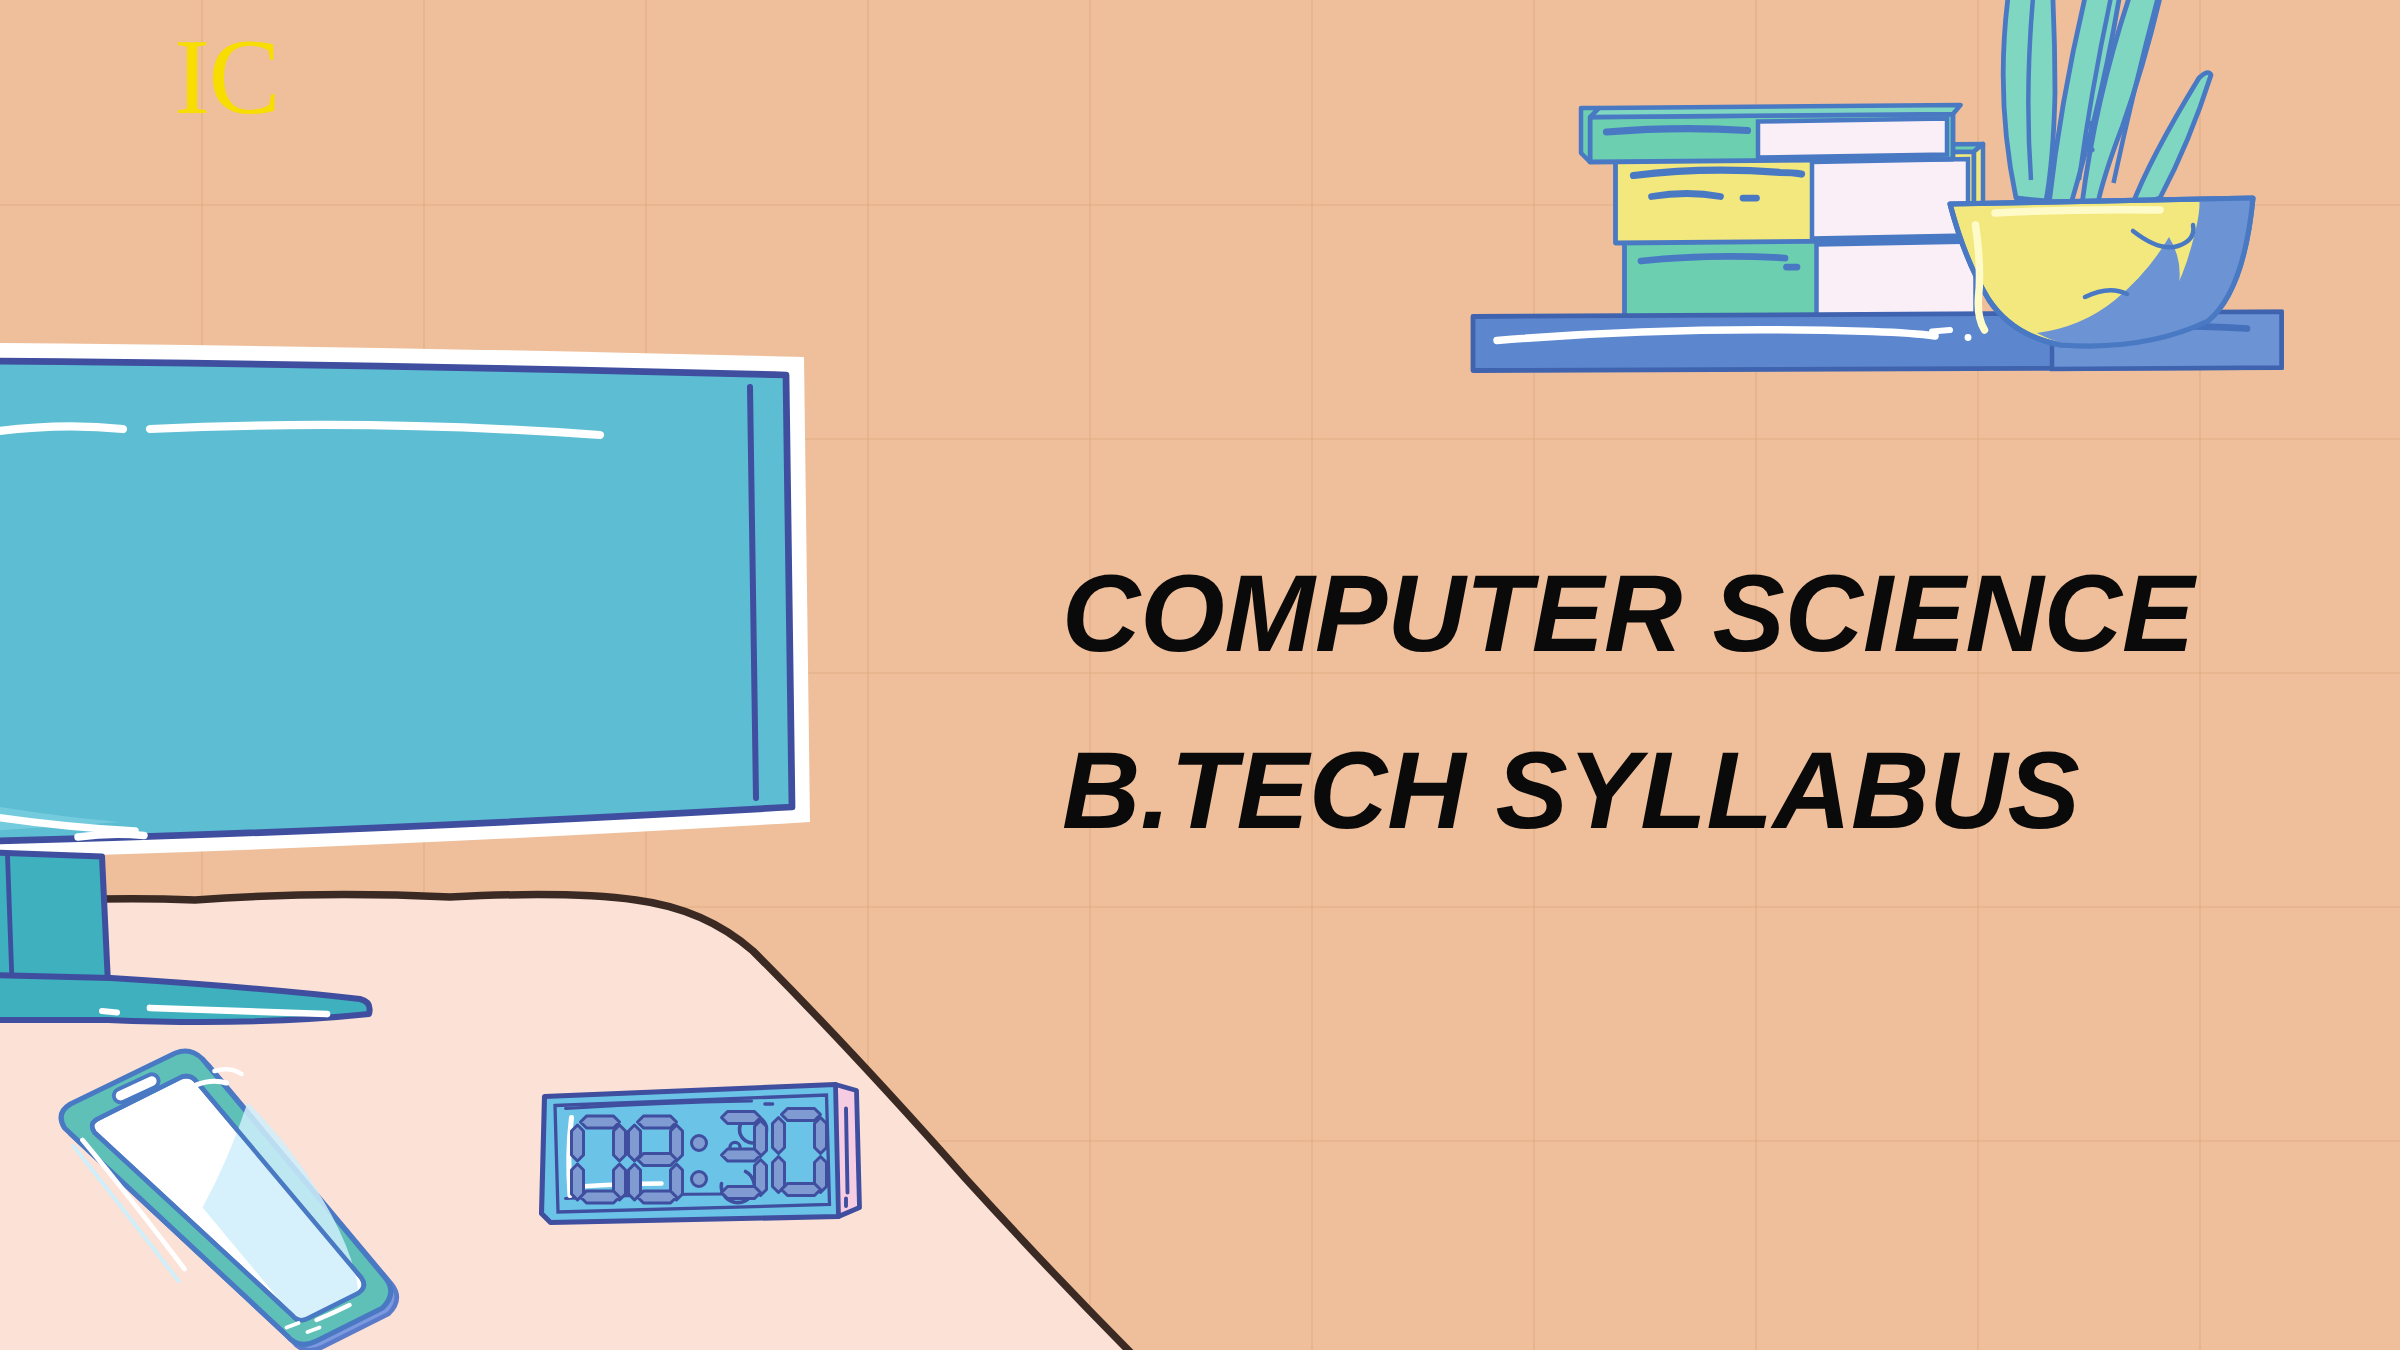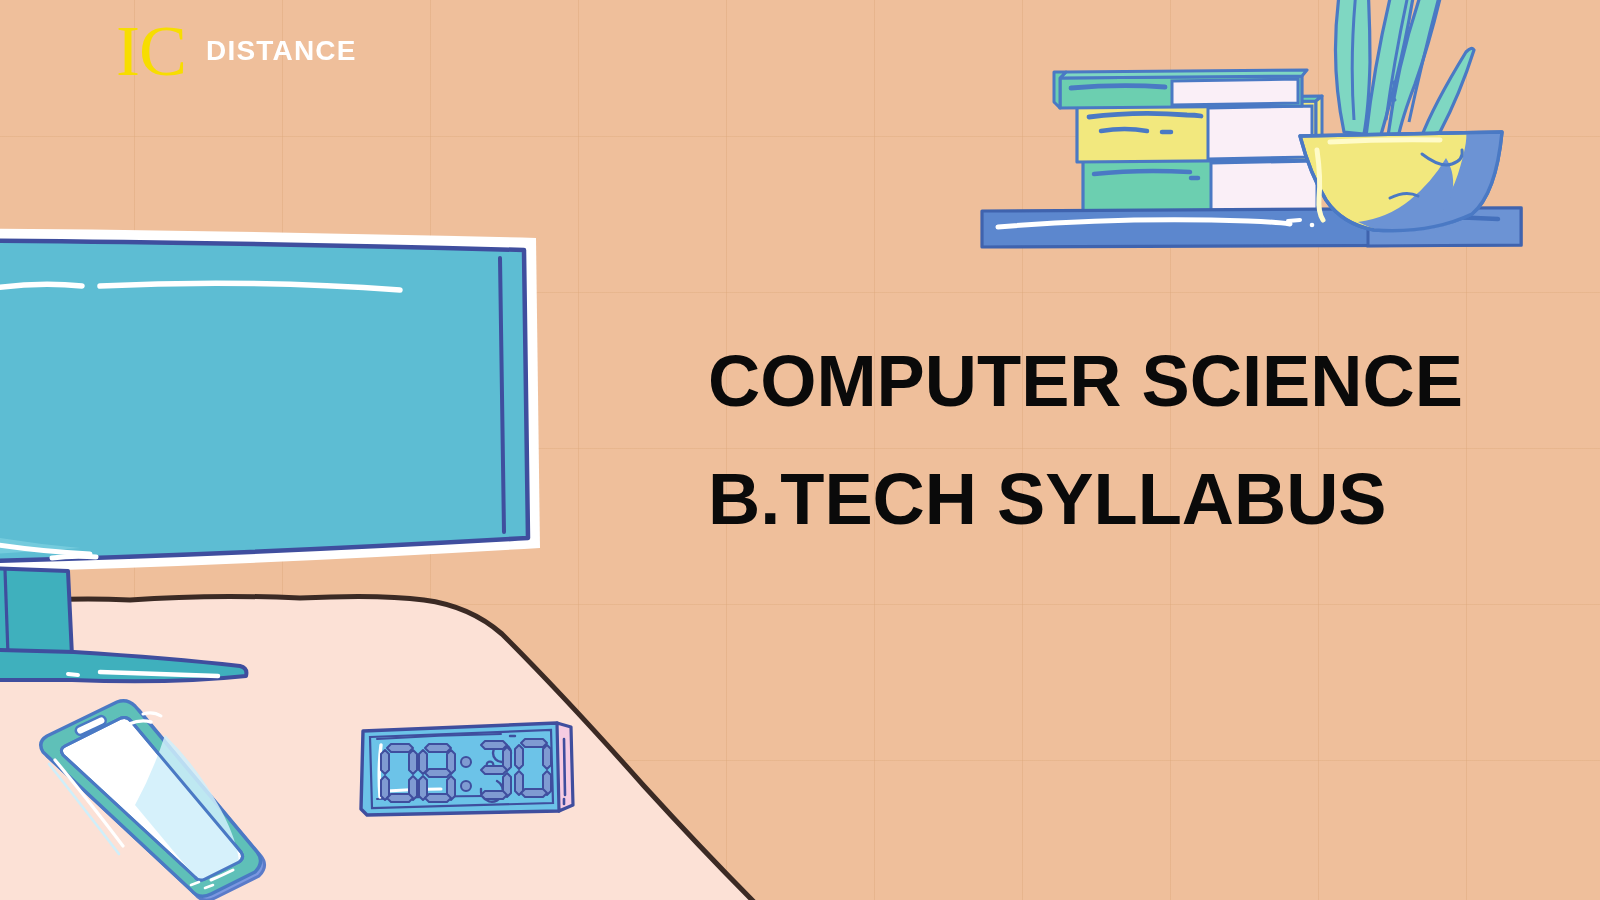--- a/index.html
+++ b/index.html
@@ -64,22 +64,23 @@
     font-family:"Liberation Sans", sans-serif;
     font-weight:bold;
     font-size:28px;
     line-height:1.48;
     letter-spacing:1.2px;
   }
   
   #headline {
     position:absolute;
     left:708px;
-    top:322px;
+    top:351px;
     width:830px;
+    font-style:italic;
   }
   #headline .line {
     color:#0A0A0A;
     font-family:"Liberation Sans", sans-serif;
     font-weight:bold;
     font-size:72px;
     line-height:1.62;
     letter-spacing:0px;
     white-space:nowrap;
     transform:scaleX(0.99);
@@ -260,21 +261,20 @@
 
       <path d="M186 180 q12 -5 22 -10" fill="none" stroke="#FFFFFF" stroke-width="3" stroke-linecap="round"></path>
       <path d="M166 185 l8 -3" fill="none" stroke="#FFFFFF" stroke-width="2.6" stroke-linecap="round"></path>
       <path d="M180 188 l8 -3" fill="none" stroke="#FFFFFF" stroke-width="2.6" stroke-linecap="round"></path>
     </g>
   </svg>
 
   <div id="logo">
     <div id="logo-mark">IC</div>
     <div id="logo-words">
-      <span>DISTANCE</span>
     </div>
   </div>
 
   <div id="headline">
     <div class="line l1">COMPUTER SCIENCE</div>
     <div class="line l2">B.TECH SYLLABUS</div>
   </div>
 
 </div>
 

